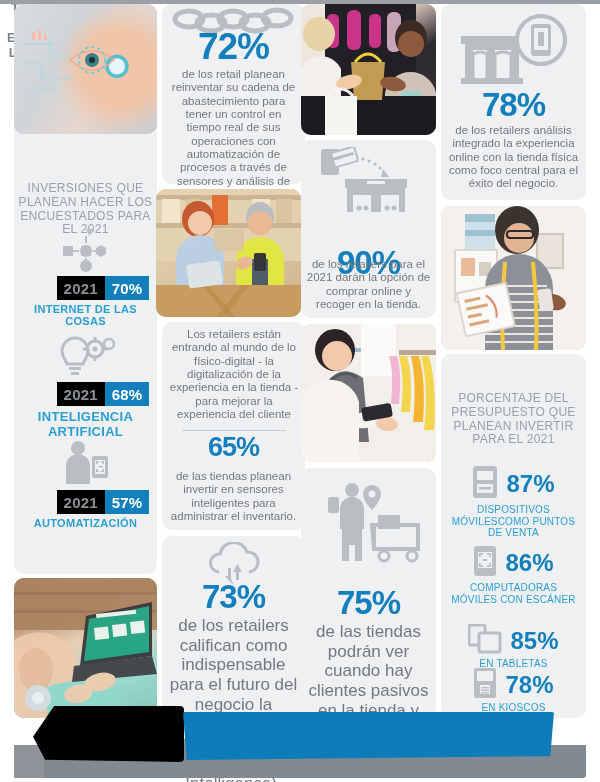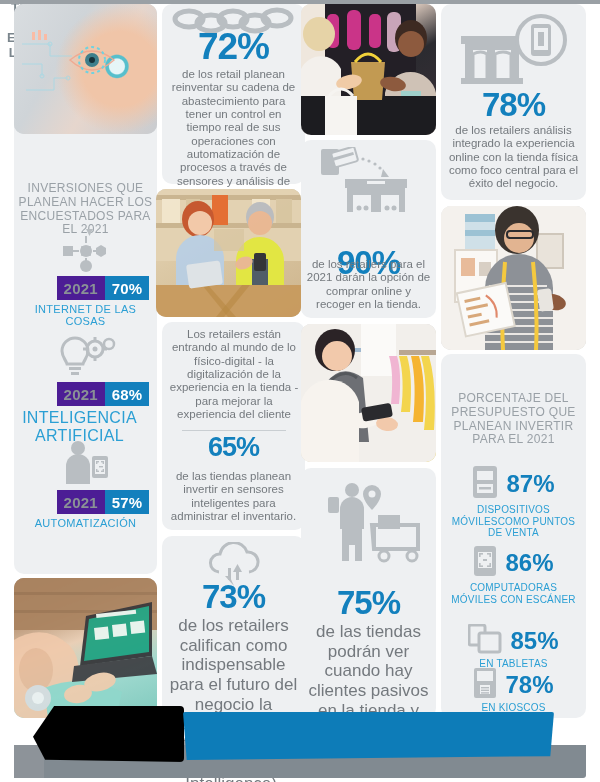--- a/index.html
+++ b/index.html
@@ -17,34 +17,34 @@
   .panel{position:absolute;background:#eef0f2;border-radius:10px;}
   .photo{position:absolute;border-radius:10px;overflow:hidden;background:#cfd3d6;}
   .photo .ph{position:absolute;left:0;top:0;right:0;bottom:0;}
 
   .pct{
     color:#1380bd;font-weight:bold;letter-spacing:-1px;line-height:1;
   }
   .body-txt{
     color:#74797e;text-align:center;line-height:1.16;
   }
-  .tiny-cap{color:#2b9fd4;text-align:center;letter-spacing:.3px;}
+  .tiny-cap{color:#2b9fd4;text-align:center;letter-spacing:.3px;font-weight:bold;}
 
   
   .lead-title{
     color:#7b868d;text-align:center;font-weight:bold;line-height:1.15;letter-spacing:.2px;
   }
   .lead-sub{
     color:#9aa1a7;text-align:center;line-height:1.15;letter-spacing:.3px;
   }
 
   
   .badge{display:flex;align-items:stretch;justify-content:center;height:24px;}
   .badge .yr{
-    background:#4c1d95;color:#8a9196;font-weight:bold;font-size:15px;
+    background:#000000;color:#8a9196;font-weight:bold;font-size:15px;
     display:flex;align-items:center;padding:0 7px;letter-spacing:.2px;margin-left:35px;
   }
   .badge .vl{
     background:#1380bd;color:#ffffff;font-weight:bold;font-size:15px;
     display:flex;align-items:center;padding:0 7px;letter-spacing:.2px;
   }
 
   .icon-gray{fill:#b9bec2;}
   .icon-wrap{display:flex;justify-content:center;align-items:center;}
 
@@ -139,21 +139,21 @@
             <rect x="48" y="13.5" width="4" height="3"></rect>
         </g>
         <circle cx="54" cy="10" r="5" fill="none" stroke="#b9bec2" stroke-width="2.5"></circle>
       </g>
     </svg>
   </div>
   <div class="badge" style="position:absolute;left:18px;top:382px;width:135px;">
     <div class="yr">2021</div>
     <div class="vl">68%</div>
   </div>
-  <div class="tiny-cap" style="position:absolute;left:12px;top:409px;width:135px;font-size:16px;">INTELIGENCIA ARTIFICIAL</div>
+  <div class="tiny-cap" style="position:absolute;left:18px;top:409px;width:135px;font-size:13px;">INTELIGENCIA ARTIFICIAL</div>
 
   <div class="icon-wrap" style="position:absolute;left:18px;top:440px;width:135px;height:46px;">
     <svg width="56" height="46" viewBox="0 0 56 46">
       <g class="icon-gray">
         <circle cx="20" cy="8" r="7"></circle>
         <path d="M8 44 v-18 a12 12 0 0 1 24 0 v18 z"></path>
         <rect x="34" y="16" width="16" height="22" rx="2"></rect>
         <rect x="37" y="20" width="10" height="14" fill="#eef0f2"></rect>
         <g fill="#b9bec2">
           <rect x="38" y="21" width="3" height="1.4"></rect>

